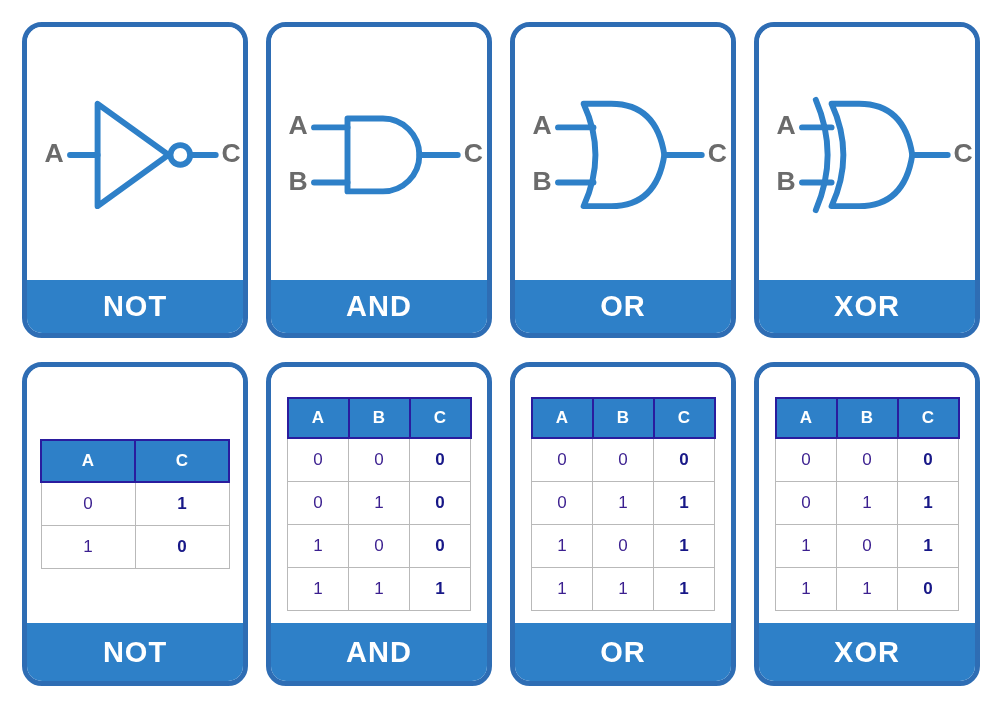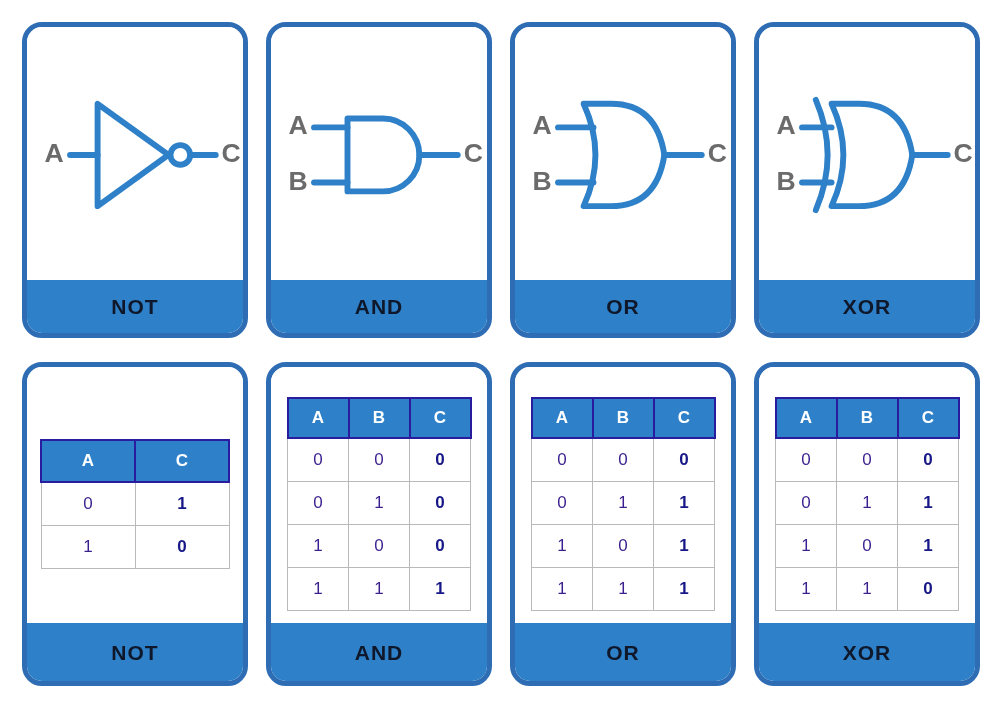--- a/index.html
+++ b/index.html
@@ -33,22 +33,22 @@
   }
   .card-body {
     position: relative;
     flex: 1 1 auto;
     background: #ffffff;
     overflow: hidden;
   }
   .card-footer {
     flex: 0 0 auto;
     background: #2E80C8;
-    color: #0f172a;
-    font-size: 21px;
+    color: #ffffff;
+    font-size: 29px;
     font-weight: bold;
     letter-spacing: 1px;
     display: flex;
     align-items: center;
     justify-content: center;
     line-height: 1;
   }
 
   
   .row-top .card-footer { height: 53px; }

